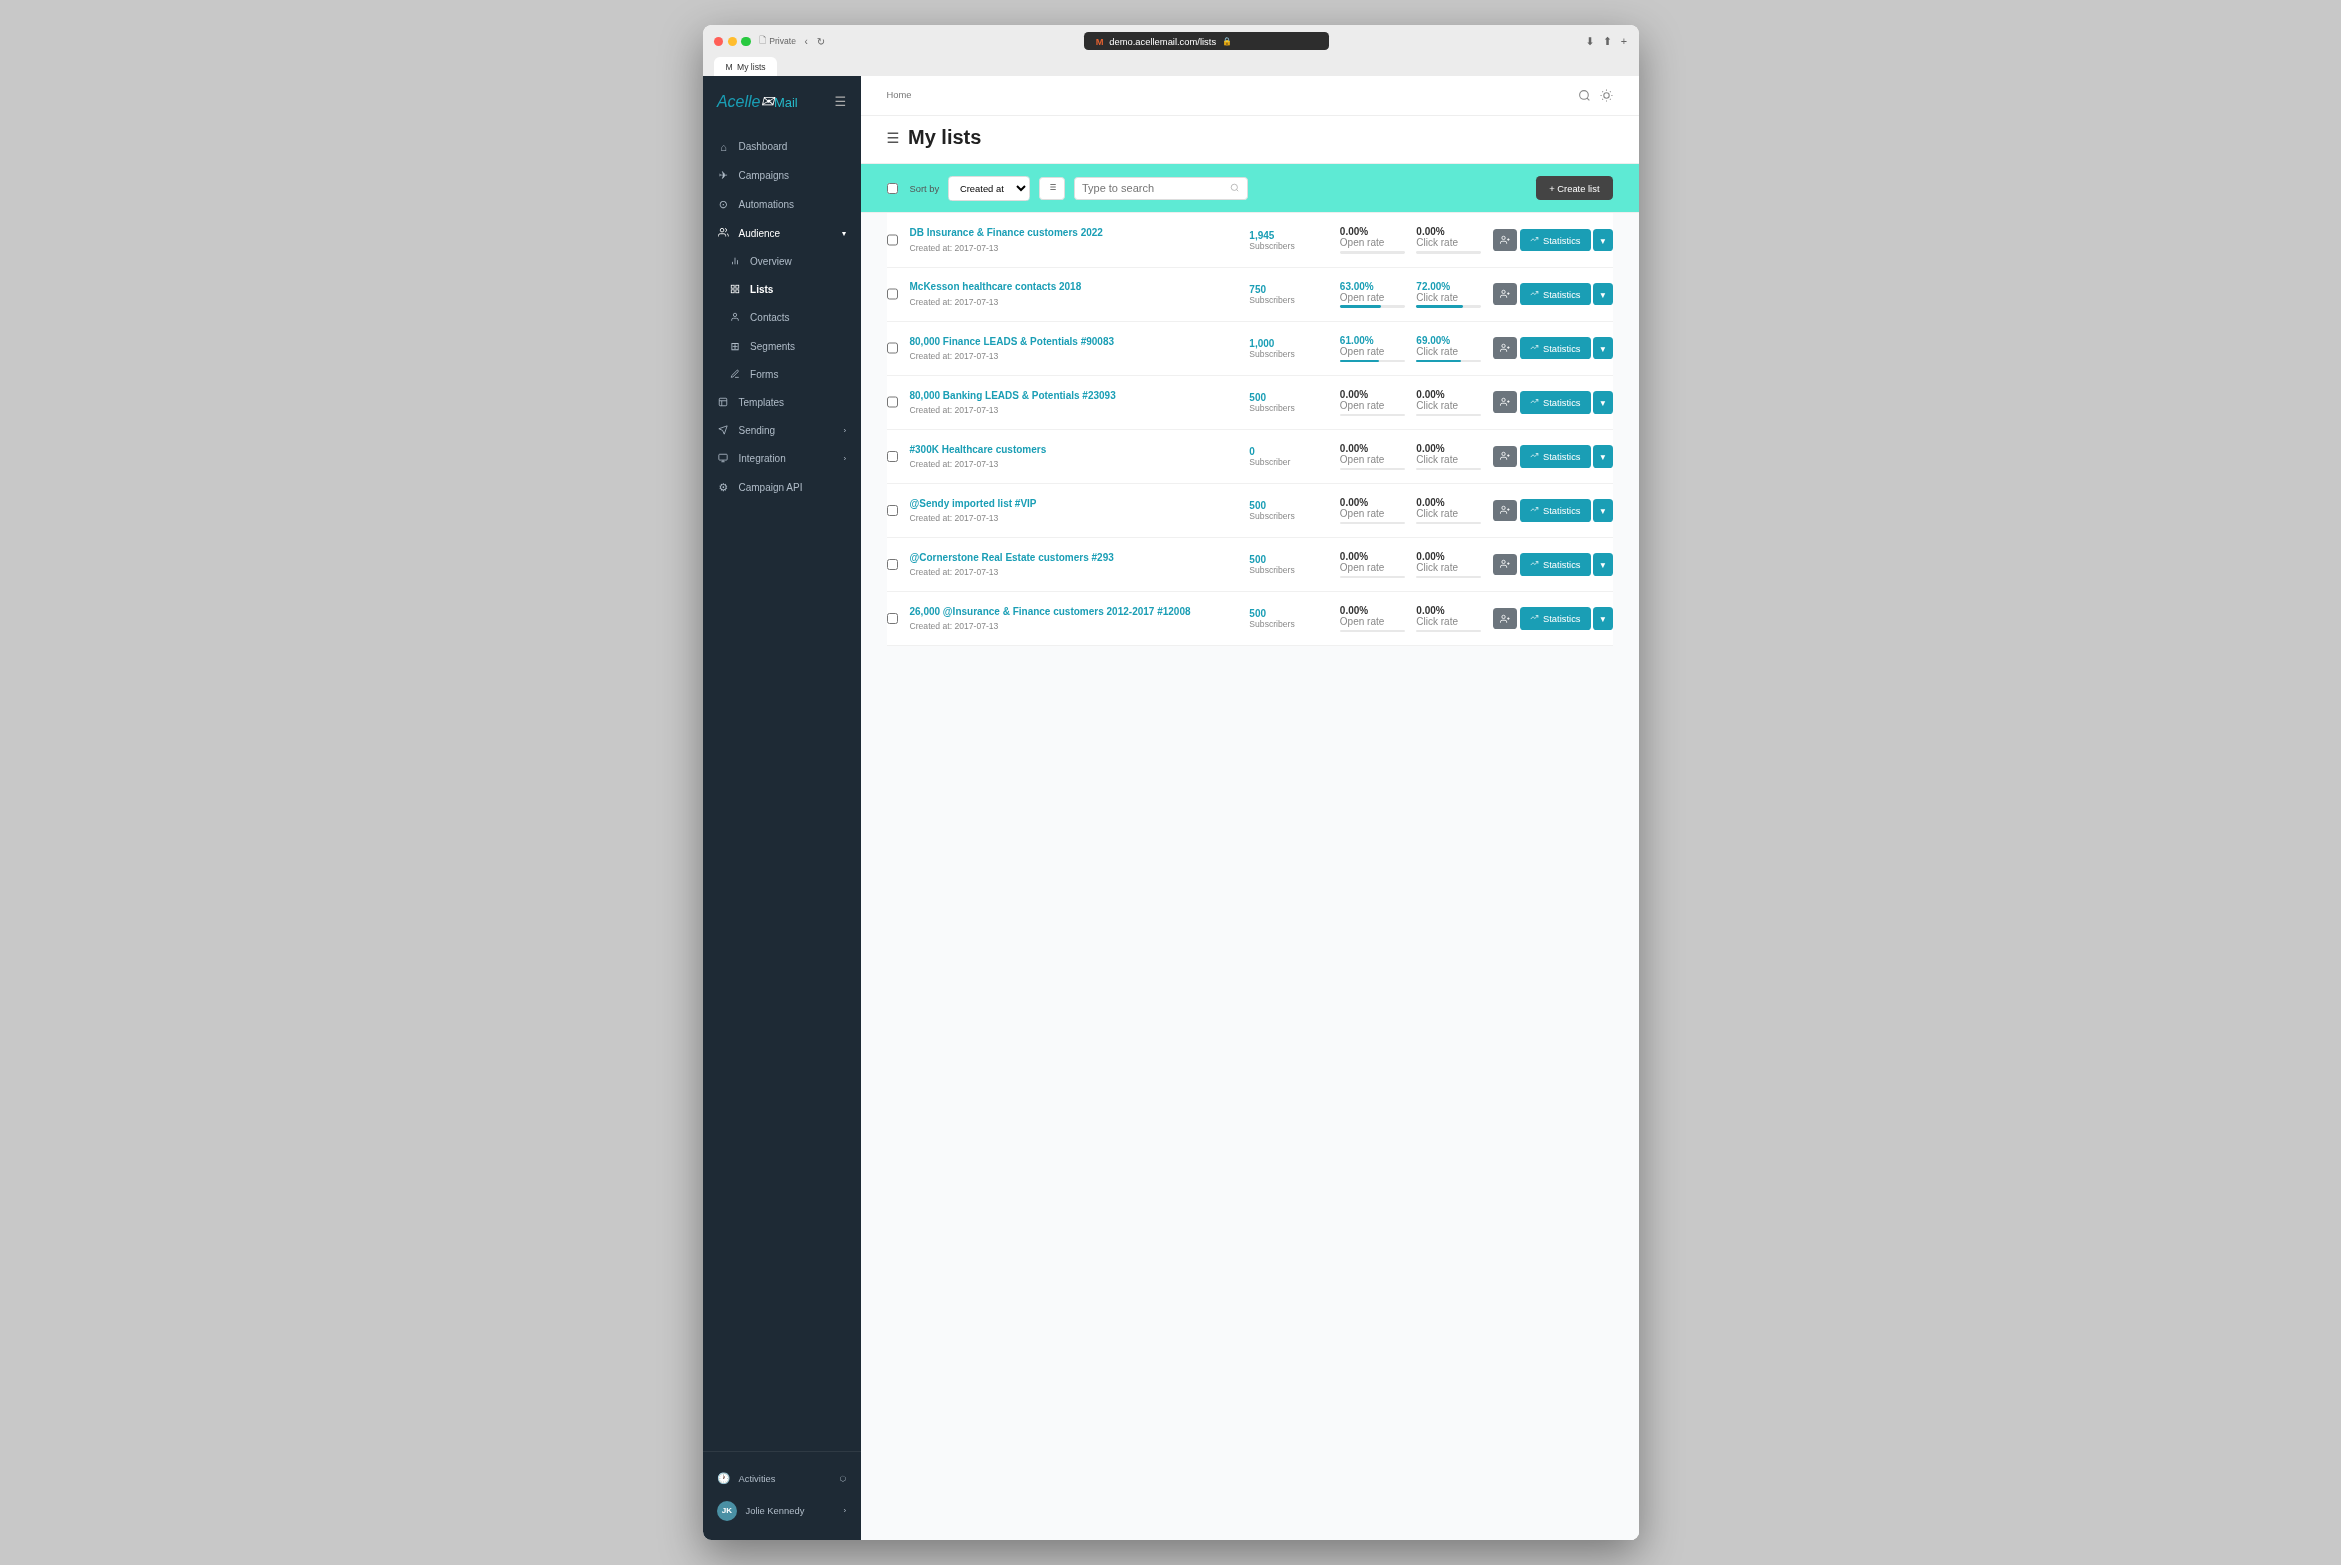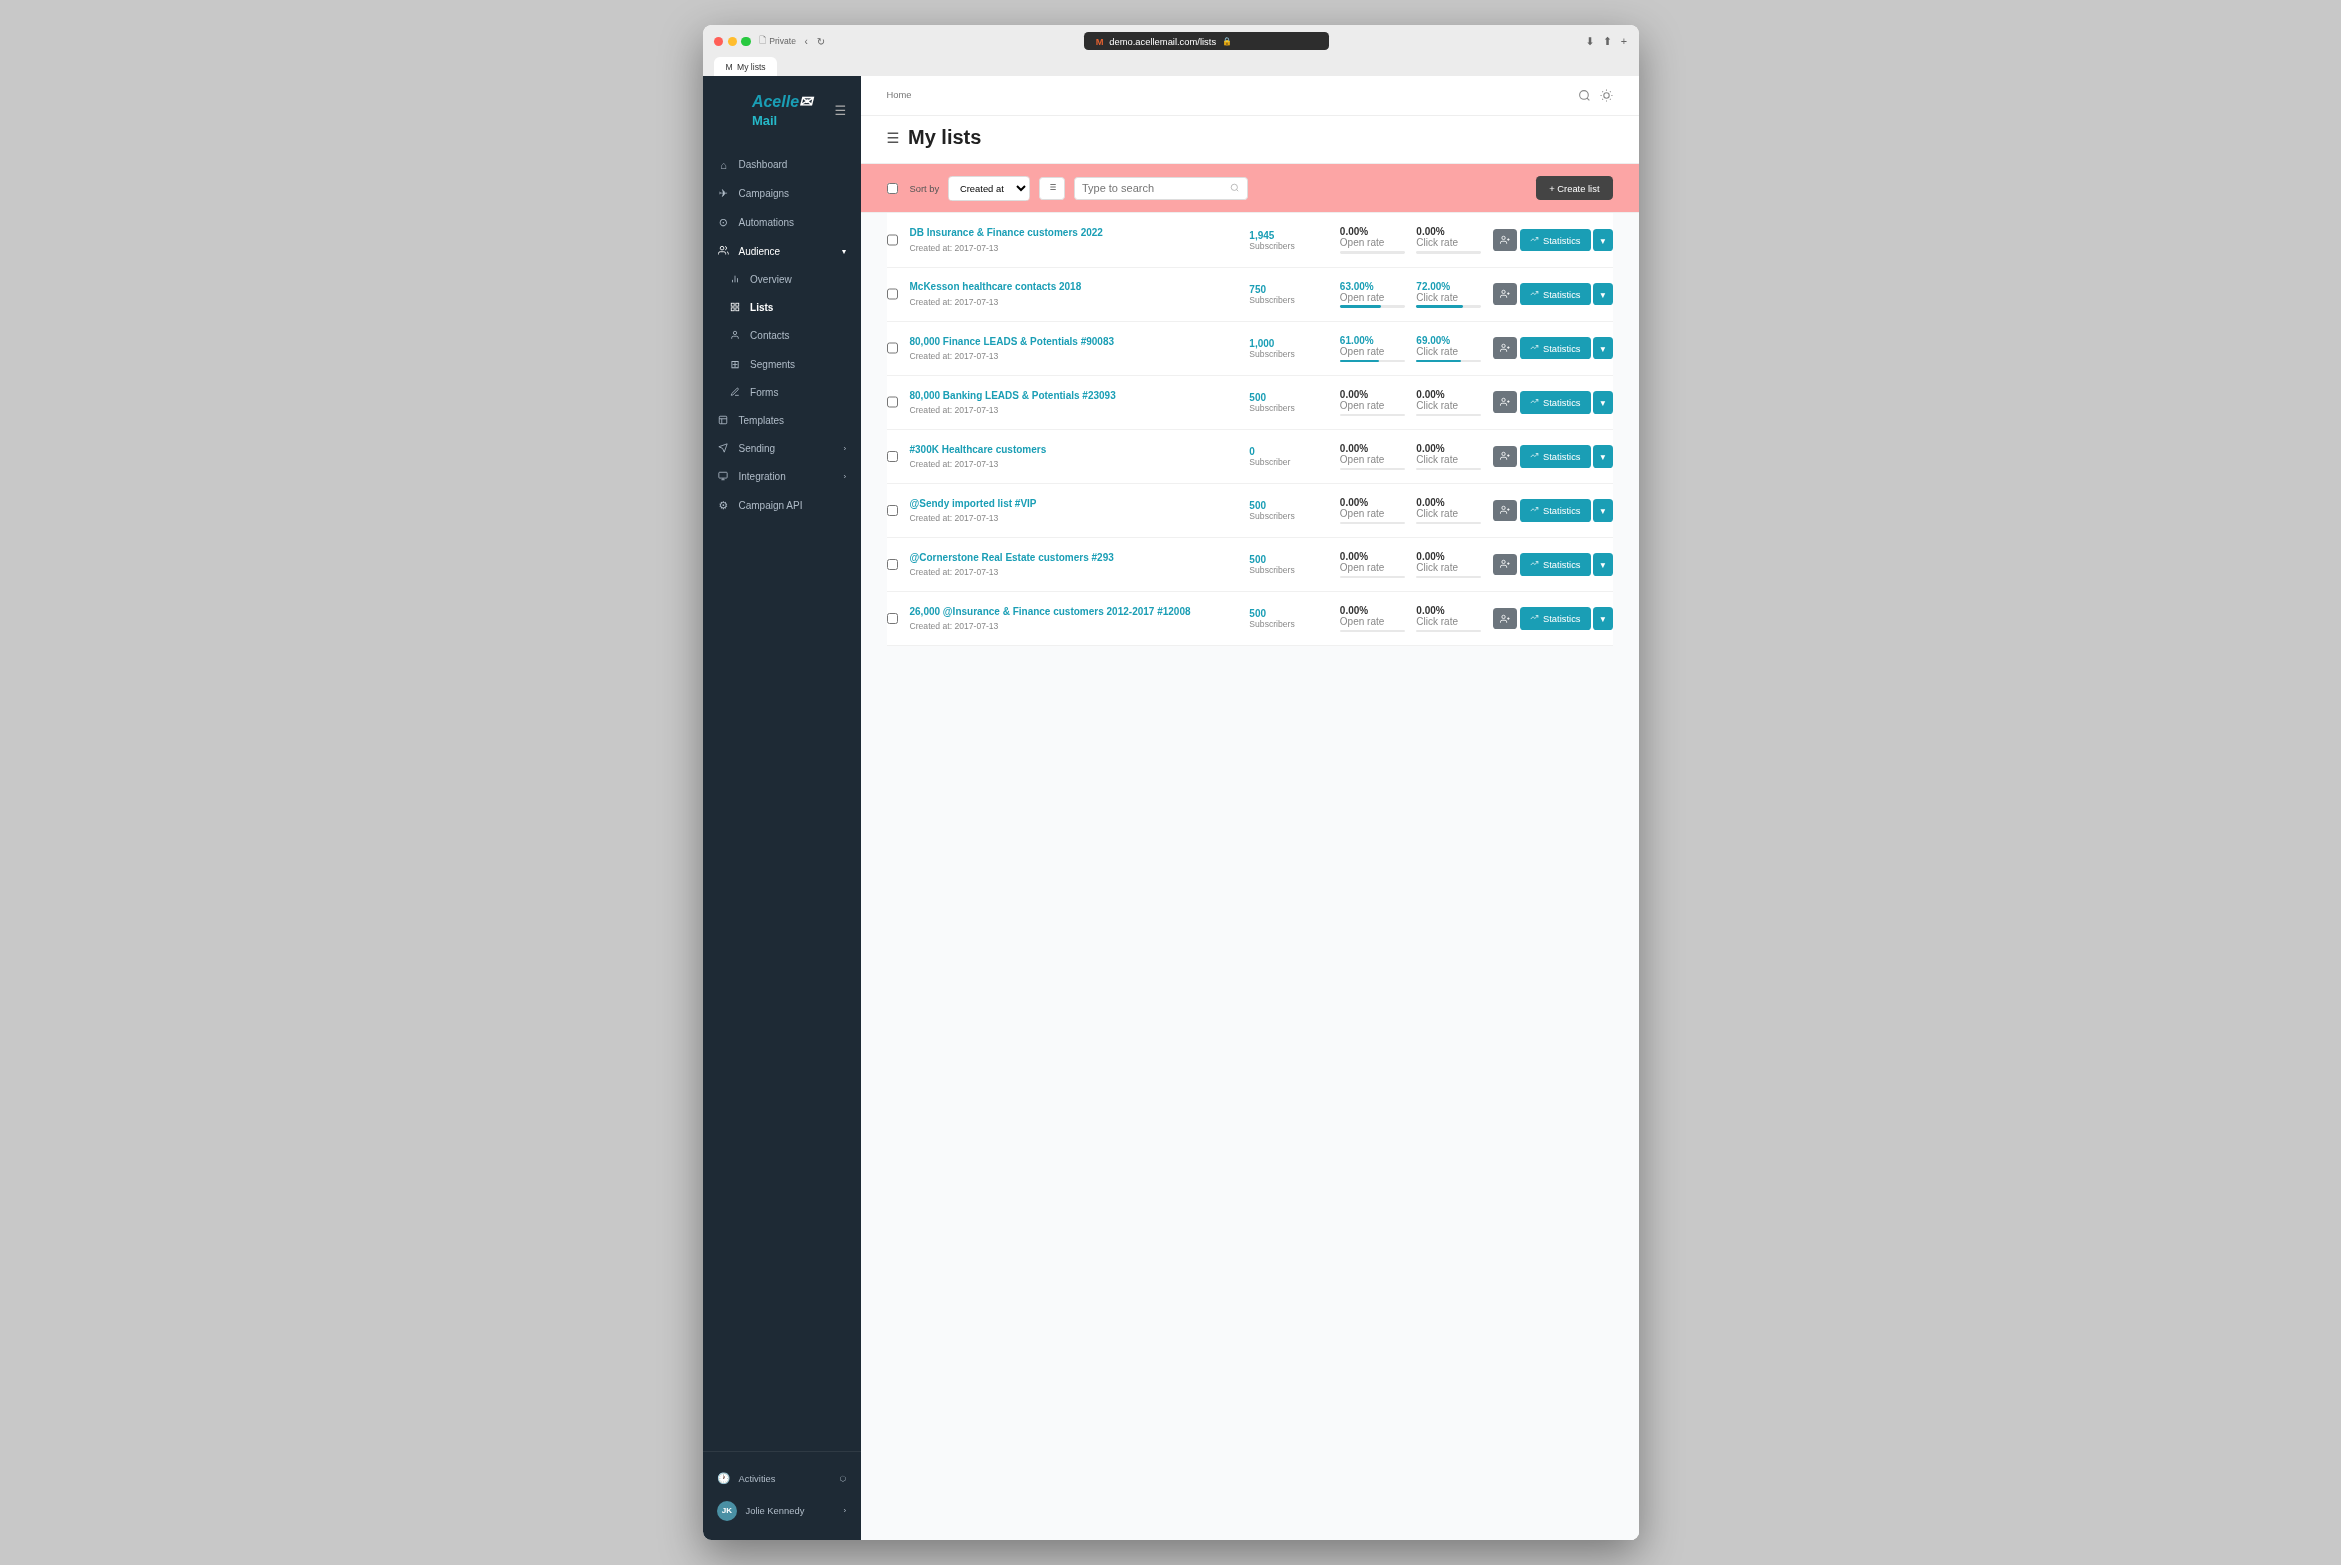--- a/index.html
+++ b/index.html
@@ -142,23 +142,22 @@
     }
     .sidebar-logo {
       padding: 16px 14.4px 16px;
       display: flex;
       align-items: center;
       justify-content: space-between;
     }
     .logo-text {
       color: #fff;
       font-size: 16px;
-      font-weight: 700;
+      font-weight: 400;
       font-style: italic;
-      margin-left: 35px;
     }
     .logo-text span { color: #26b8c8; }
     .sidebar-toggle {
       color: #aaa;
       font-size: 13px;
       cursor: pointer;
     }
     .sidebar-nav {
       flex: 1;
       padding: 5.8px 0;
@@ -251,21 +250,21 @@
       font-size: 14.4px;
     }
     .page-title {
       font-size: 20px;
       font-weight: 700;
       color: #222;
     }
 
     
     .list-toolbar {
-      background: #fca5a5;
+      background: #5eead4;
       padding: 11.5px 26px;
       display: flex;
       align-items: center;
       gap: 8.6px;
       border-bottom: 0.7px solid #eee;
     }
     .checkbox-all {
       width: 11.5px; height: 11.5px;
       cursor: pointer;
     }

